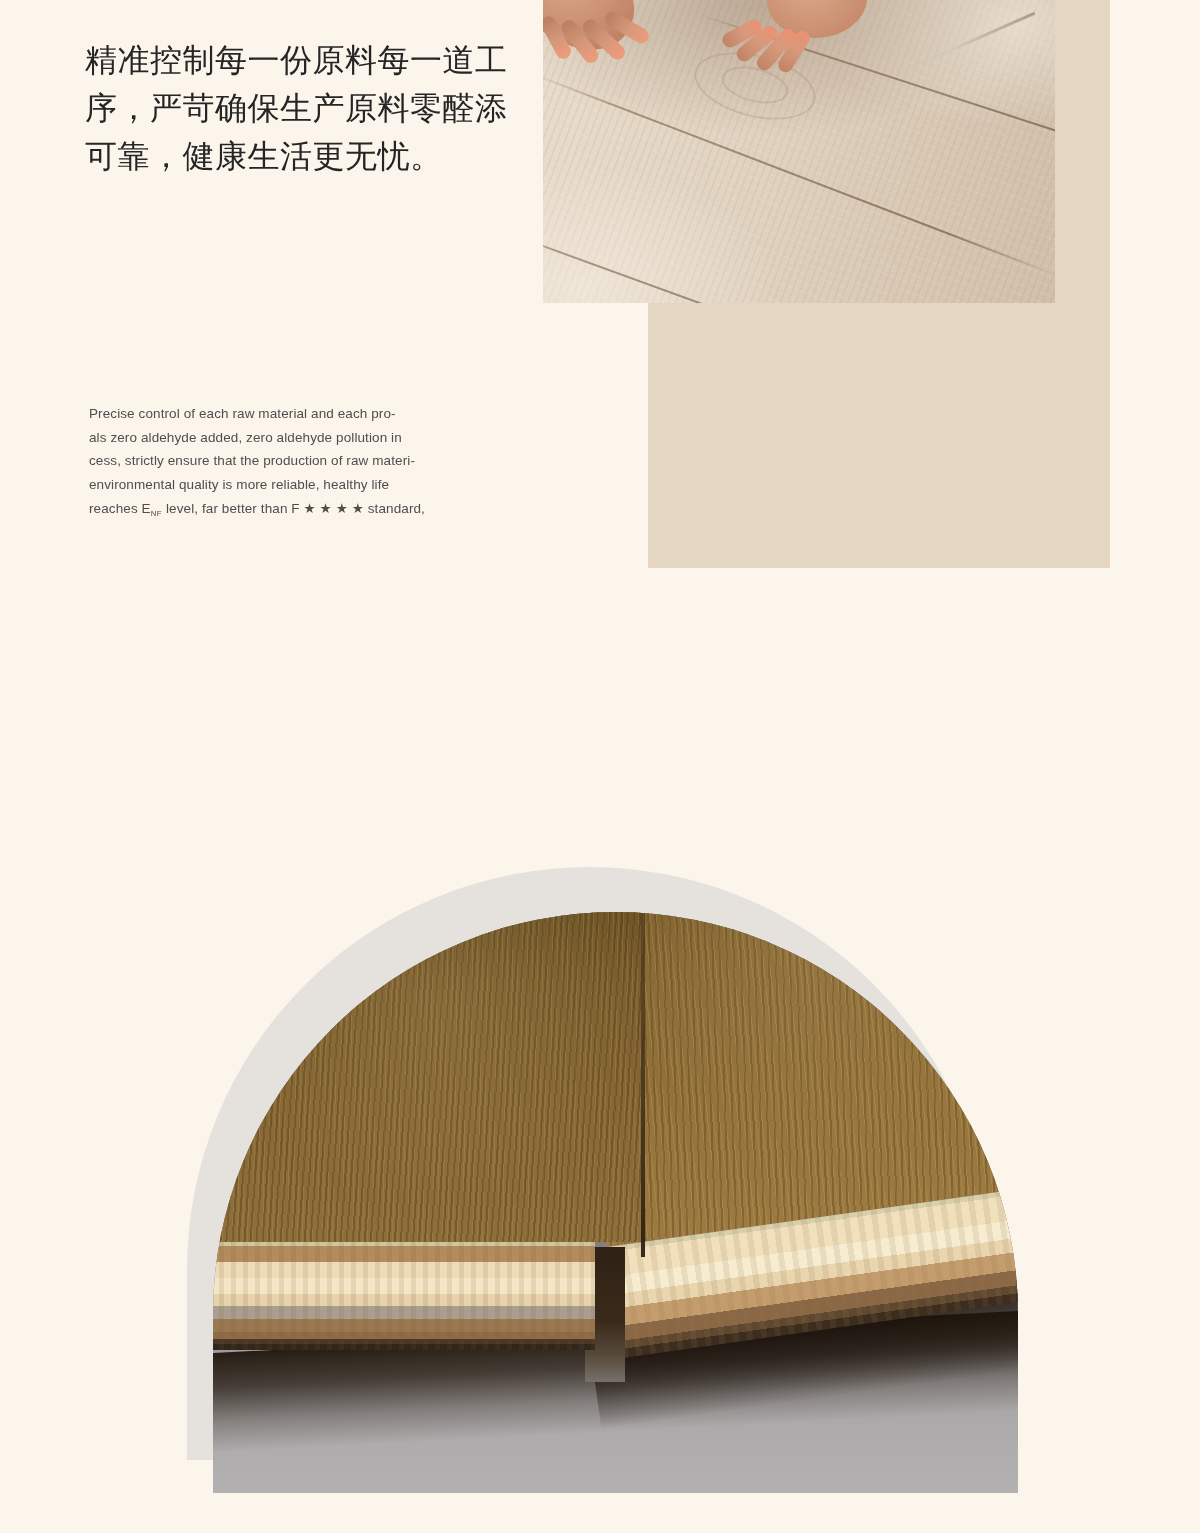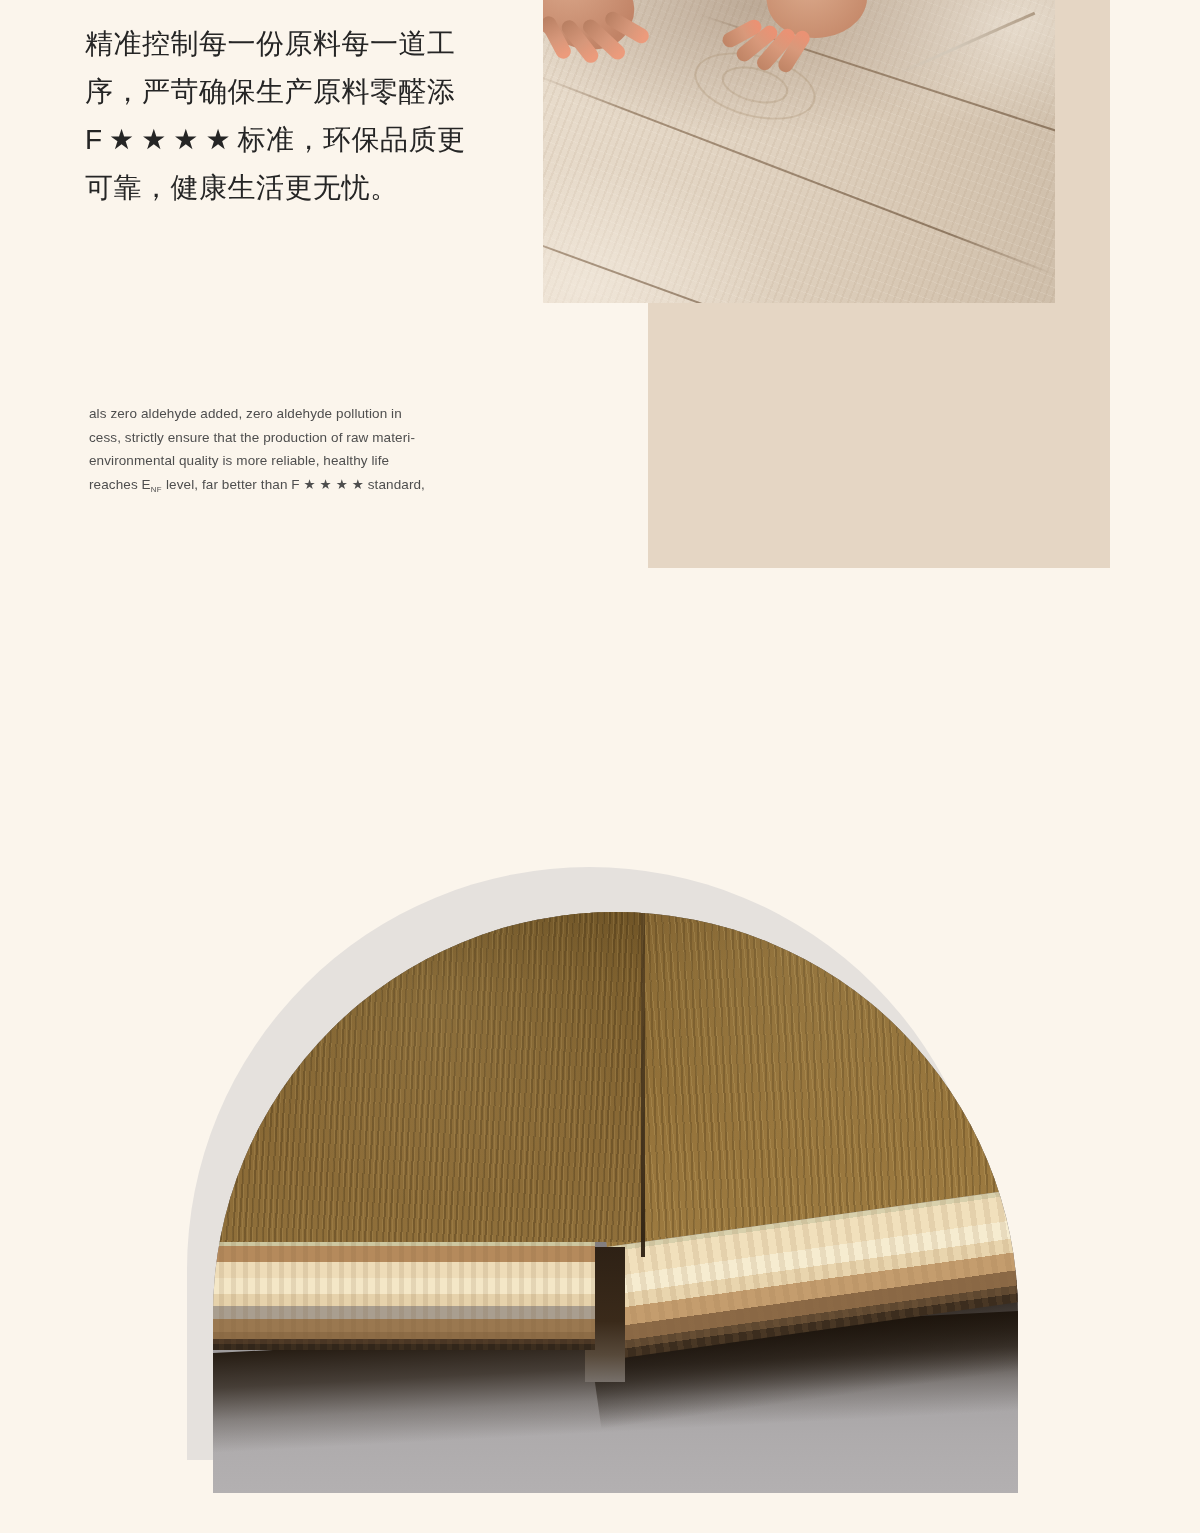--- a/index.html
+++ b/index.html
@@ -41,21 +41,21 @@
   .hand-left .f4{left:72px;top:34px;transform:rotate(30deg);width:48px;}
   .hand-right{left:178px;top:-16px;width:165px;height:100px;}
   .hand-right .arm{left:46px;top:-24px;width:100px;height:78px;border-radius:30% 40% 52% 58%;transform:rotate(-9deg);
     background:radial-gradient(circle at 45% 25%, #dcab8d, #c68a6b 80%);}
   .hand-right .finger{background:linear-gradient(to left,#bf8465,#d8997b 55%,#ea9274 92%);}
   .hand-right .f1{left:0px;top:42px;transform:rotate(152deg);width:42px;}
   .hand-right .f2{left:12px;top:52px;transform:rotate(141deg);width:48px;}
   .hand-right .f3{left:30px;top:58px;transform:rotate(131deg);width:50px;}
   .hand-right .f4{left:50px;top:60px;transform:rotate(122deg);width:46px;}
 
-  .cn{position:absolute;left:85px;top:20px;color:#252525;font-size:28px;line-height:48px;font-weight:500;letter-spacing:0.5px;white-space:nowrap;}
+  .cn{position:absolute;left:85px;top:36px;color:#252525;font-size:32px;line-height:48px;font-weight:500;letter-spacing:0.5px;white-space:nowrap;}
   .cn .sub,.en .sub{font-size:0.58em;vertical-align:-0.35em;letter-spacing:0.5px;}
   .cn .stars{letter-spacing:7px;}
   .en{position:absolute;left:89px;top:402px;color:#4E4E4E;font-size:13.5px;line-height:23.7px;letter-spacing:0.1px;white-space:nowrap;}
 
   
   .arch-gray{position:absolute;left:187px;top:867px;width:805px;height:593px;background:#E5E1DD;border-radius:403px 403px 0 0;}
   .arch-photo{position:absolute;left:213px;top:912px;width:805px;height:581px;margin:0;overflow:hidden;border-radius:403px 403px 0 0;background:#A9A6A7;}
   .ap-floor{position:absolute;inset:0;
     background:linear-gradient(180deg,#6e6a68 0%,#7b7778 52%,#8f8b8c 66%,#a3a0a1 78%,#aeabac 90%,#b3b0b1 100%);}
   .ap-shadow{position:absolute;left:-20px;top:420px;width:845px;height:100px;transform:skewY(-3deg);
@@ -130,25 +130,25 @@
         <div class="finger f1"></div>
         <div class="finger f2"></div>
         <div class="finger f3"></div>
         <div class="finger f4"></div>
       </div>
     </figure>
 
     <div class="cn">
       <div class="cn-line">精准控制每一份原料每一道工</div>
       <div class="cn-line">序，严苛确保生产原料零醛添</div>
-      <div class="cn-line"><span class="stars">F★★★★</span><span>标准，环保品质更</span></div>
       <div class="cn-line">可靠，健康生活更无忧。</div>
     </div>
 
     <div class="en">
+      <div>Precise control of each raw material and each pro-</div>
       <div>als zero aldehyde added, zero aldehyde pollution in</div>
       <div>cess, strictly ensure that the production of raw materi-</div>
       <div>environmental quality is more reliable, healthy life</div>
       <div><span>reaches E</span><span class="sub">NF</span><span> level, far better than F ★ ★ ★ ★ standard,</span></div>
     </div>
   </section>
 
   <section>
     <div class="arch-gray"></div>
     <figure class="arch-photo">

